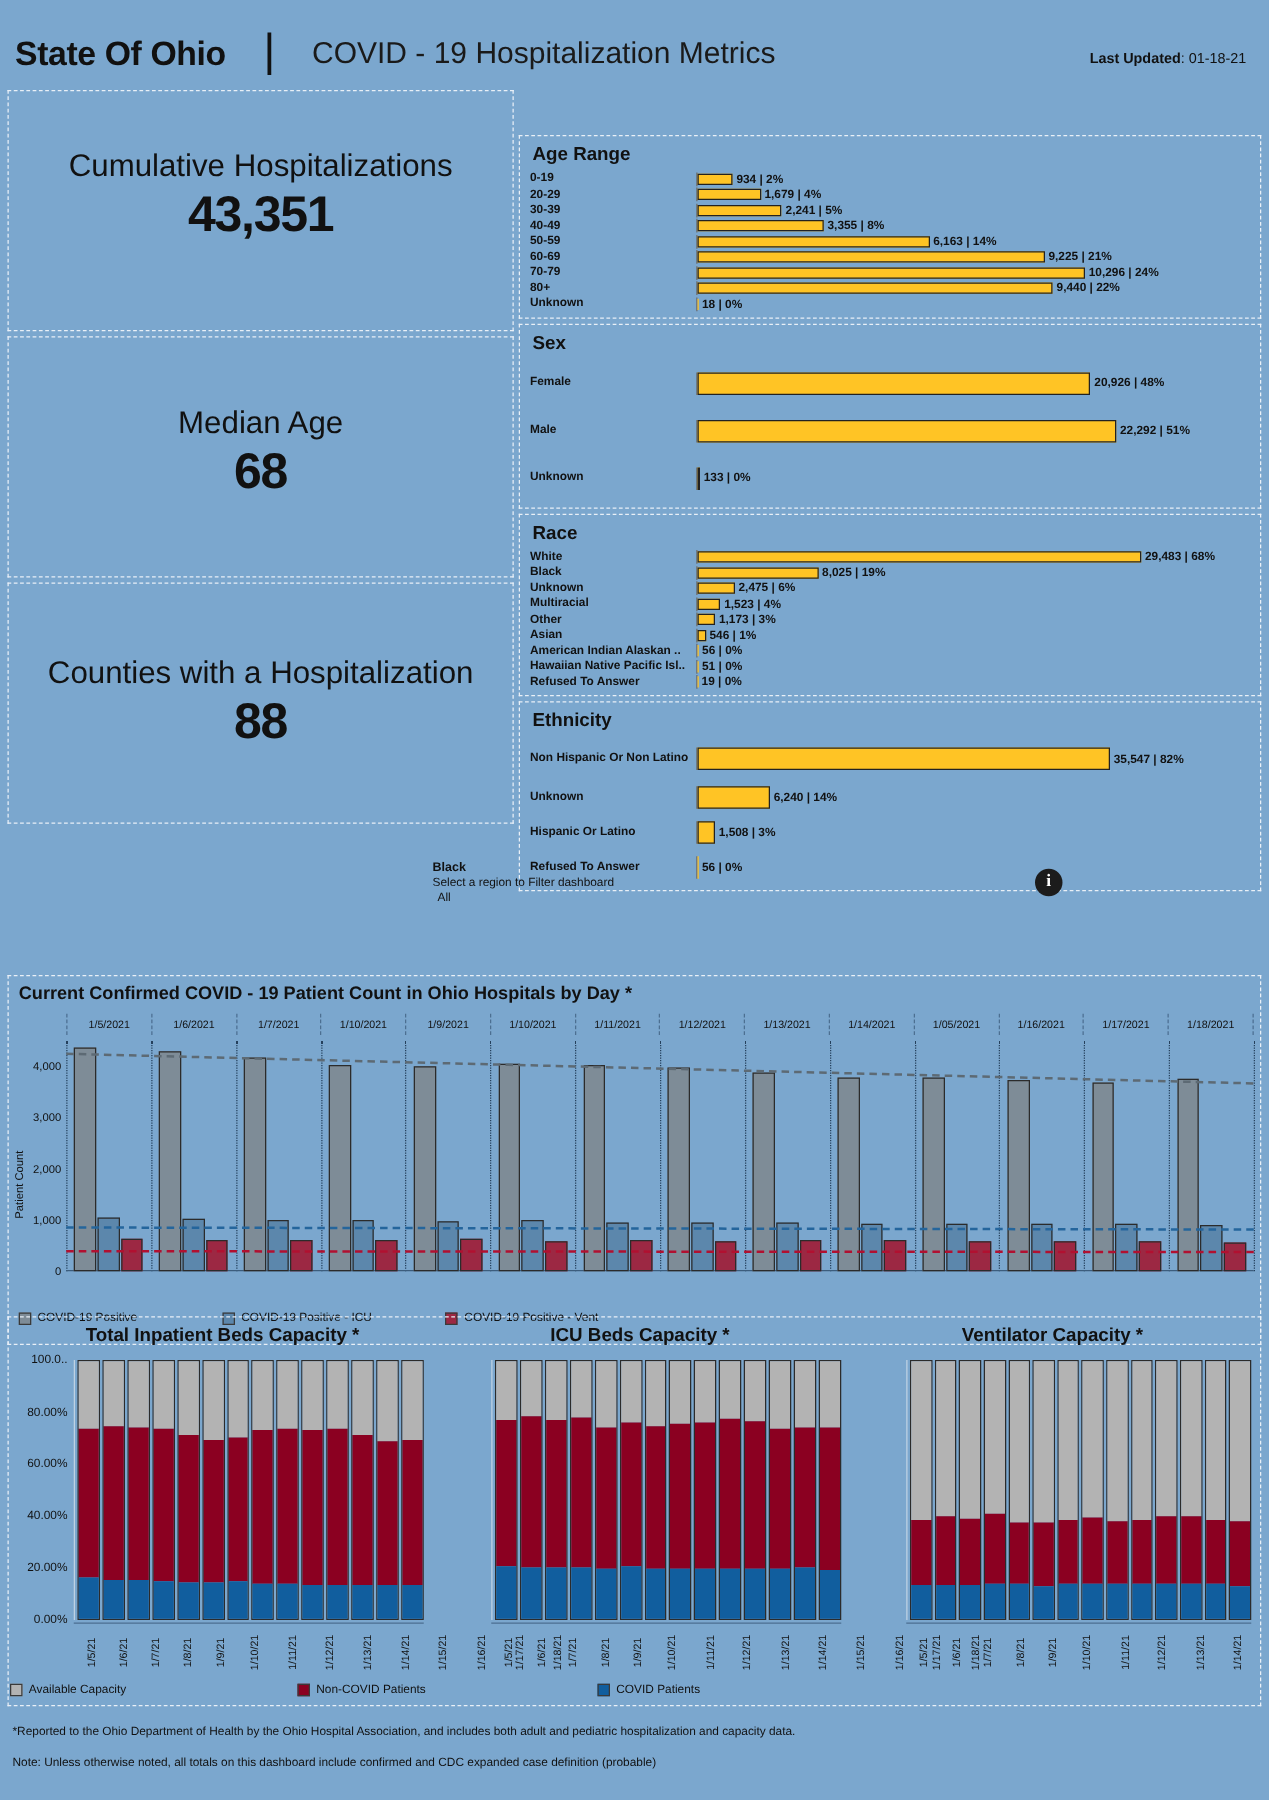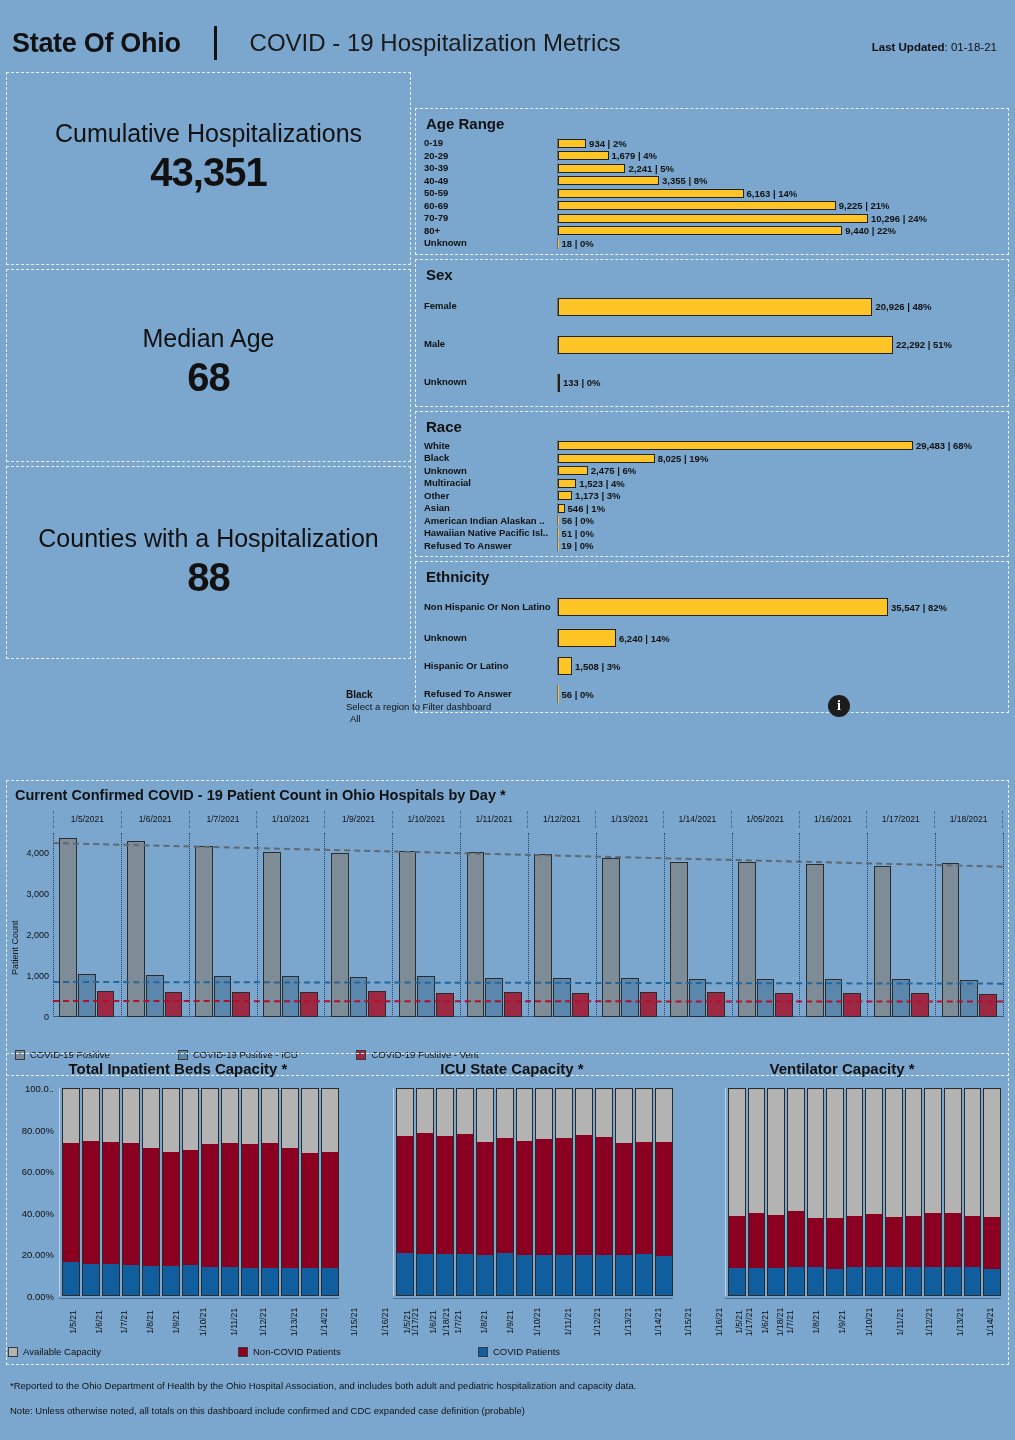--- a/index.html
+++ b/index.html
@@ -600,21 +600,21 @@
           <div class="cap-xlab"><span>1/13/21</span></div>
           <div class="cap-xlab"><span>1/14/21</span></div>
           <div class="cap-xlab"><span>1/15/21</span></div>
           <div class="cap-xlab"><span>1/16/21</span></div>
           <div class="cap-xlab"><span>1/17/21</span></div>
           <div class="cap-xlab"><span>1/18/21</span></div>
         </div>
       </div>
   </div>
   <div class="cap-chart" id="cap-1" style="left:340px; width:330px;">
-    <div class="cap-title">ICU State Capacity *</div>
+    <div class="cap-title">ICU Beds Capacity *</div>
     <div class="cap-plotwrap">
         <div class="cap-yaxis"></div>
         <div class="cap-plot">
           <div class="cap-col">
             <div class="seg-avail" style="height: 22.8%;"></div>
             <div class="seg-noncovid" style="height: 56.7%;"></div>
             <div class="seg-covid" style="height: 20.5%;"></div>
           </div>
           <div class="cap-col">
             <div class="seg-avail" style="height: 21.2%;"></div>

